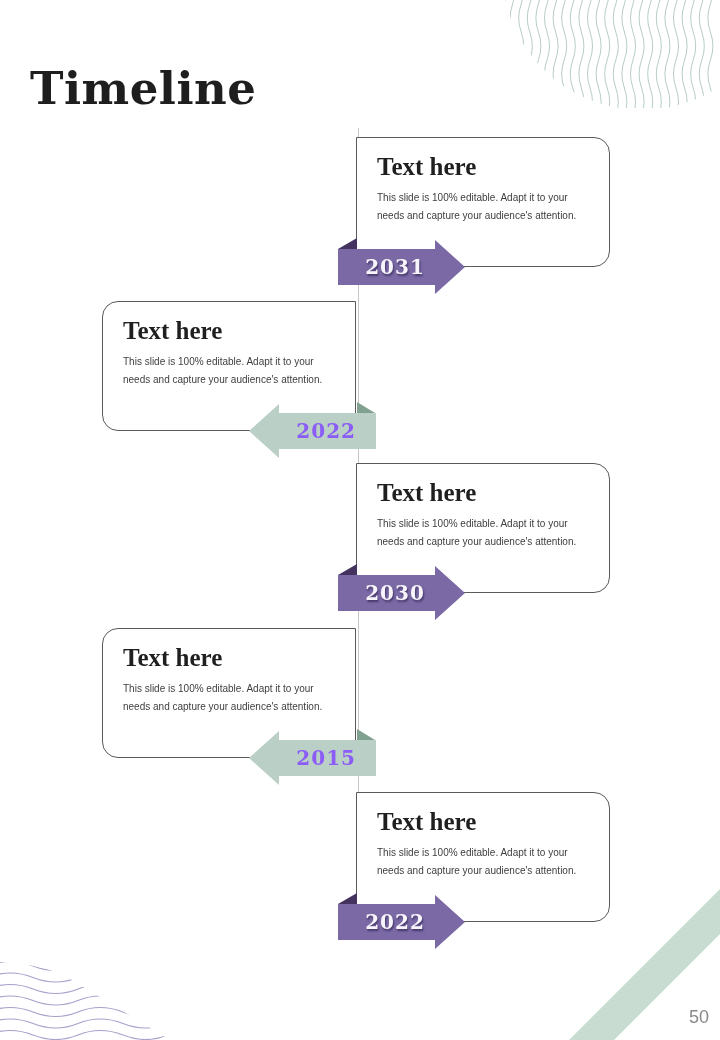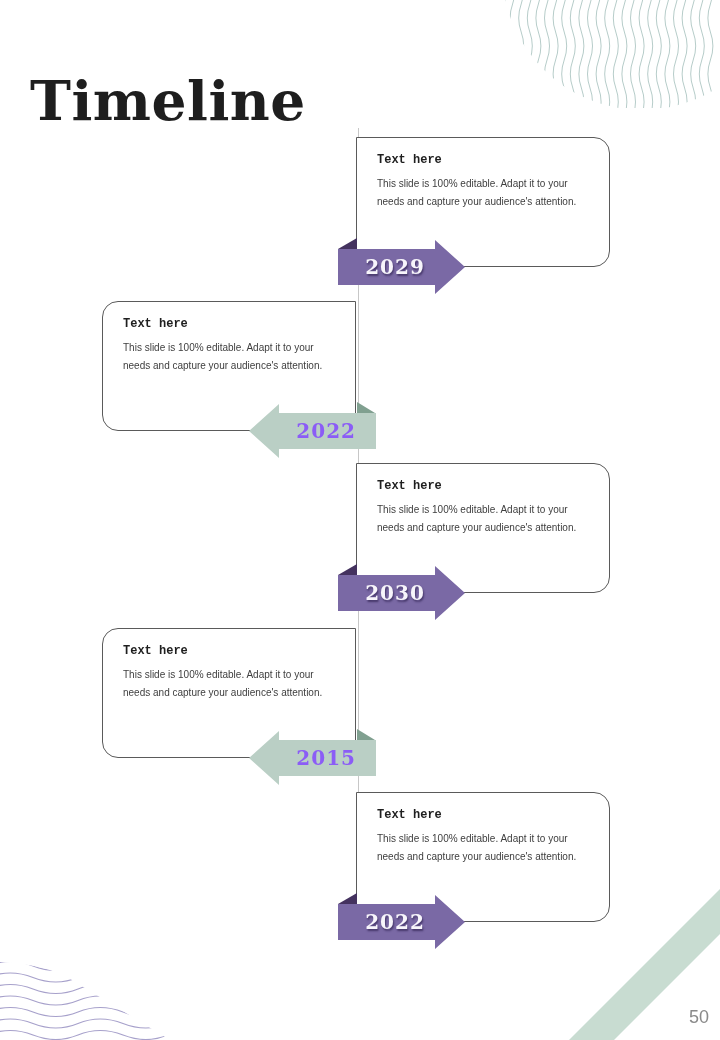--- a/index.html
+++ b/index.html
@@ -4,40 +4,40 @@
 <style>
   html,body{margin:0;padding:0;}
   body{
     width:720px;height:1040px;position:relative;overflow:hidden;
     background:#ffffff;font-family:"Liberation Sans",sans-serif;
   }
   
   .slide-title{
     position:absolute;left:30px;top:36px;
     font-family:"DejaVu Serif",serif;font-weight:bold;
-    font-size:55px;line-height:1.0;color:var(--title-text);
+    font-size:45px;line-height:1.0;color:var(--title-text);
     letter-spacing:0.5px;
   }
   
   .spine{
     position:absolute;left:358px;top:128px;width:1px;height:812px;
     background:var(--line);z-index:1;
   }
   
   .entry{position:absolute;left:0;width:720px;height:160px;}
   .card{
     position:absolute;top:0;width:254px;height:130px;
     background:#ffffff;border:1px solid var(--card-border);
     box-sizing:border-box;z-index:2;
   }
   .entry.right .card{left:356px;border-radius:0 16px 16px 0;}
   .entry.left  .card{left:102px;border-radius:16px 0 0 16px;}
   .card-title{
-    font-family:Liberation Mono, monospace;font-weight:bold;
-    font-size:12px;color:#1f1f1f;margin:15px 12px 8px 20px;
+    font-family:Liberation Serif, serif;font-weight:bold;
+    font-size:25px;color:#1f1f1f;margin:15px 12px 8px 20px;
   }
   .card-text{
     margin:0 12px 0 20px;font-size:10px;line-height:18px;
     color:#3e3e3e;
   }
   .arrow{position:absolute;width:128px;height:60px;top:100px;z-index:3;}
   .entry.right .arrow{left:338px;}
   .entry.left  .arrow{left:248px;}
   .arrow-right .shape{fill:var(--purple);}
   .arrow-right .fold{fill:var(--purple-dark);}
@@ -102,21 +102,21 @@
 
 <div class="entry right" style="top:137px">
   <div class="card">
     <div class="card-title">Text here</div>
     <p class="card-text">This slide is 100% editable. Adapt it to your needs and capture your audience's attention.</p>
   </div>
   <svg class="arrow arrow-right" viewBox="0 0 128 60">
     <polygon class="fold" points="19,1 19,12 0,12"></polygon>
     <polygon class="shape" points="0,12 97,12 97,3 127,30 97,57 97,48 0,48"></polygon>
   </svg>
-  <span class="year">2029</span>
+  <span class="year">2031</span>
 </div>
 
 <div class="entry left" style="top:301px">
   <div class="card">
     <div class="card-title">Text here</div>
     <p class="card-text">This slide is 100% editable. Adapt it to your needs and capture your audience's attention.</p>
   </div>
   <svg class="arrow arrow-left" viewBox="0 0 128 60">
     <polygon class="fold" points="109,1 127,12 109,12"></polygon>
     <polygon class="shape" points="128,12 31,12 31,3 1,30 31,57 31,48 128,48"></polygon>

